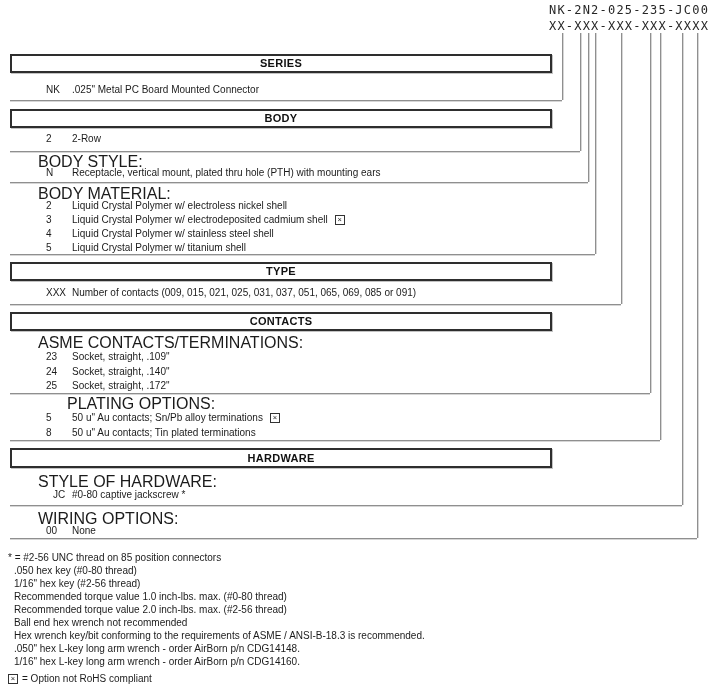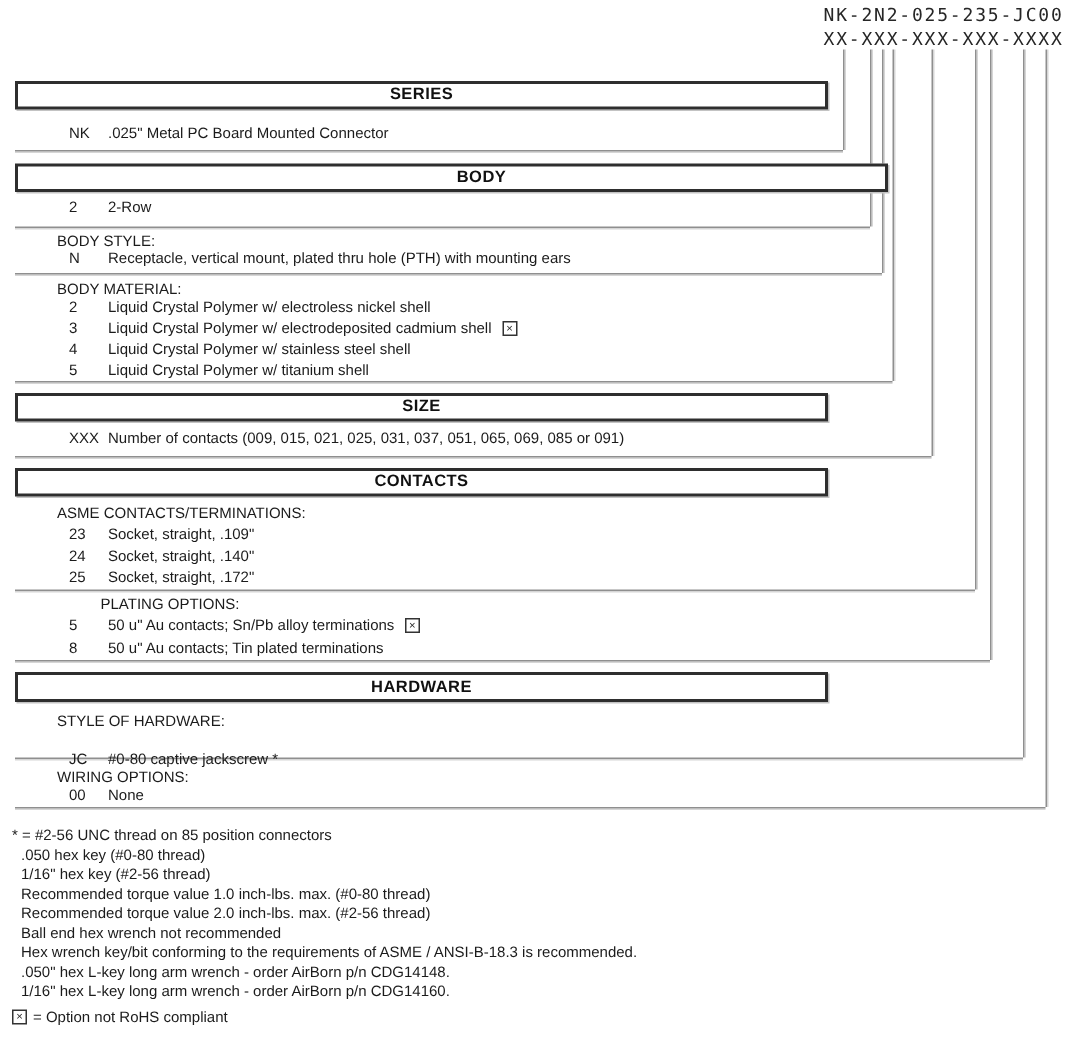--- a/index.html
+++ b/index.html
@@ -12,21 +12,21 @@
     font-family:"DejaVu Sans Mono",monospace;
     font-size:12px;letter-spacing:1.2px;color:#262626;white-space:nowrap;
   }
   .hdrbox{
     position:absolute;left:10px;width:538px;border:2px solid #2e2e2e;background:#fff;
     text-align:center;font-weight:bold;font-size:11px;letter-spacing:.3px;color:#111;
     box-shadow:1px 1px 0 #c3c3c3;
   }
   .row{position:absolute;left:12px;font-size:10px;white-space:nowrap;line-height:11px;}
   .row .code{display:inline-block;min-width:26px;padding-left:34px;}
-  .lbl{position:absolute;left:38px;font-size:10px;white-space:nowrap;line-height:11px;}
+  .lbl{position:absolute;left:38px;font-size:16px;white-space:nowrap;line-height:11px;}
   .fn{position:absolute;font-size:10px;white-space:nowrap;line-height:11px;}
   .vline{position:absolute;width:1px;background:#8f8f8f;box-shadow:1px 0 0 #d6d6d6;}
   .hline{position:absolute;height:1px;left:10px;background:#8f8f8f;box-shadow:0 1px 0 #d6d6d6;}
   .rohs{
     display:inline-block;width:8px;height:8px;border:1px solid #333;
     line-height:8px;font-size:7.5px;text-align:center;margin-left:7px;
     vertical-align:1px;color:#222;background:#fff;
   }
   .legend{position:absolute;left:8px;top:673px;font-size:10px;white-space:nowrap;line-height:11px;}
   .legend .rohs{margin-left:0;margin-right:4px;}
@@ -57,21 +57,21 @@
 <div class="hline" style="top:505px;width:672px;"></div>
 <div class="hline" style="top:538px;width:687px;"></div>
 
 <div class="hdrbox" style="top:54px;height:15px;line-height:15px;">
   <span>SERIES</span>
 </div>
 <div class="row" style="top:84px;">
   <span class="code">NK</span><span class="desc">.025" Metal PC Board Mounted Connector</span>
 </div>
 
-<div class="hdrbox" style="top:109px;height:15px;line-height:15px;padding-left:40px;">
+<div class="hdrbox" style="top:109px;height:15px;line-height:15px;">
   <span>BODY</span>
 </div>
 <div class="row" style="top:133px;">
   <span class="code">2</span><span class="desc">2-Row</span>
 </div>
 <div class="lbl" style="top:156px;">BODY STYLE:</div>
 <div class="row" style="top:167px;">
   <span class="code">N</span><span class="desc">Receptacle, vertical mount, plated thru hole (PTH) with mounting ears</span>
 </div>
 <div class="lbl" style="top:188px;">BODY MATERIAL:</div>
@@ -82,21 +82,21 @@
   <span class="code">3</span><span class="desc">Liquid Crystal Polymer w/ electrodeposited cadmium shell</span><span class="rohs">×</span>
 </div>
 <div class="row" style="top:228px;">
   <span class="code">4</span><span class="desc">Liquid Crystal Polymer w/ stainless steel shell</span>
 </div>
 <div class="row" style="top:242px;">
   <span class="code">5</span><span class="desc">Liquid Crystal Polymer w/ titanium shell</span>
 </div>
 
 <div class="hdrbox" style="top:262px;height:15px;line-height:15px;">
-  <span>SIZE</span>
+  <span>TYPE</span>
 </div>
 <div class="row" style="top:287px;">
   <span class="code">XXX</span><span class="desc">Number of contacts (009, 015, 021, 025, 031, 037, 051, 065, 069, 085 or 091)</span>
 </div>
 
 <div class="hdrbox" style="top:312px;height:15px;line-height:15px;">
   <span>CONTACTS</span>
 </div>
 <div class="lbl" style="top:337px;">ASME CONTACTS/TERMINATIONS:</div>
 <div class="row" style="top:351px;">
@@ -113,21 +113,21 @@
   <span class="code">5</span><span class="desc">50 u" Au contacts; Sn/Pb alloy terminations</span><span class="rohs">×</span>
 </div>
 <div class="row" style="top:427px;">
   <span class="code">8</span><span class="desc">50 u" Au contacts; Tin plated terminations</span>
 </div>
 
 <div class="hdrbox" style="top:448px;height:16px;line-height:16px;">
   <span>HARDWARE</span>
 </div>
 <div class="lbl" style="top:476px;">STYLE OF HARDWARE:</div>
-<div class="row" style="top:501px;">
+<div class="row" style="top:489px;text-align:center;">
   <span class="code">JC</span><span class="desc">#0-80 captive jackscrew *</span>
 </div>
 <div class="lbl" style="top:513px;">WIRING OPTIONS:</div>
 <div class="row" style="top:525px;">
   <span class="code">00</span><span class="desc">None</span>
 </div>
 
 <div class="fn" style="left:8px;top:552px;">* = #2-56 UNC thread on 85 position connectors</div>
 <div class="fn" style="left:14px;top:565px;">.050 hex key (#0-80 thread)</div>
 <div class="fn" style="left:14px;top:578px;">1/16" hex key (#2-56 thread)</div>

